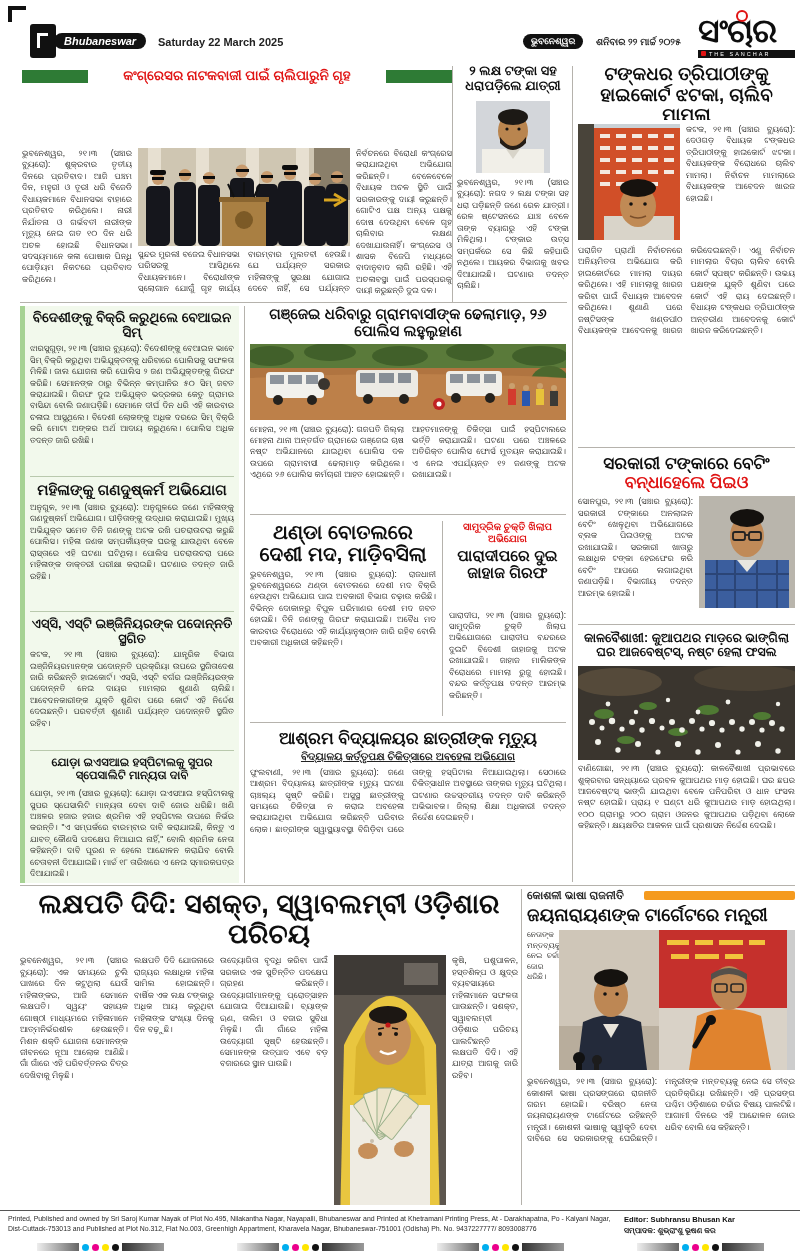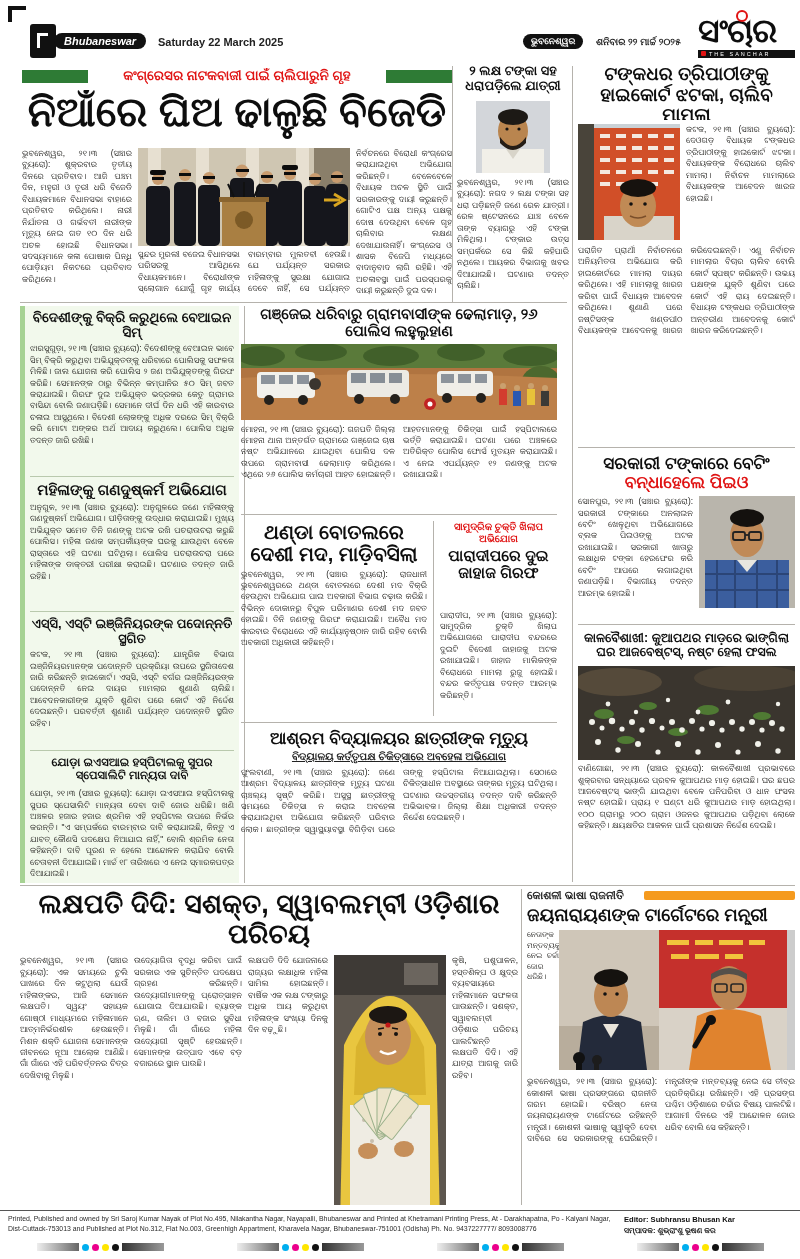--- a/index.html
+++ b/index.html
@@ -40,21 +40,20 @@
   </div>
 
   <div class="abs" style="left:698px;top:14px;width:97px;">
     <div style="font-size:33px;font-weight:800;letter-spacing:-1px;color:#0d0d0d;line-height:1.05;">ସଂଚାର</div>
     <div class="abs" style="left:38px;top:-4px;width:8px;height:8px;border:2.5px solid #e01313;border-radius:50%;background:#fff;"></div>
     <div style="margin-top:1px;background:#111;color:#fff;font-size:5.5px;letter-spacing:2px;padding:1px 3px;display:flex;align-items:center;gap:3px;">
       <span style="width:5px;height:5px;background:#e01313;display:inline-block;border-radius:1px;"></span>
       <span>THE SANCHAR</span>
     </div>
   </div>
-  <div class="abs headline" style="left:22px;top:90px;width:430px;height:54px;font-size:41px;text-align:center;">ନିଆଁରେ ଘିଅ ଢାଳୁଛି ବିଜେଡି</div>
   <div class="abs" style="left:22px;top:148px;width:430px;height:154px;display:flex;gap:6px;">
     <div class="bodytext" style="flex:0 0 110px;height:154px;">ଭୁବନେଶ୍ୱର, ୨୧।୩ (ସଞ୍ଚାର ବ୍ୟୁରୋ): ଶୁକ୍ରବାର ତୃତୀୟ ଦିନରେ ପ୍ରତିବାଦ। ଆଜି ପଞ୍ଚମ ଦିନ, ମହୁରୀ ଓ ତୂରୀ ଧରି ବିଜେଡି ବିଧାୟକମାନେ ବିଧାନସଭା ବାହାରେ ପ୍ରତିବାଦ କରିଥିଲେ। ନାରୀ ନିର୍ଯାତନା ଓ ଗର୍ଭବତୀ ନାରୀଙ୍କ ମୃତ୍ୟୁ ନେଇ ଗତ ୧୦ ଦିନ ଧରି ଅଚଳ ହୋଇଛି ବିଧାନସଭା। ସଦସ୍ୟମାନେ କଳା ପୋଷାକ ପିନ୍ଧି ପୋଡ଼ିୟମ ନିକଟରେ ପ୍ରତିବାଦ କରିଥିଲେ।</div>
     <div style="flex:0 0 212px;">
       <span class="photo" style="width:212px;height:98px;">
         <svg width="212" height="98" viewBox="0 0 212 98">
           <rect width="212" height="98" fill="#cfc6b2"></rect>
           <rect x="10" y="0" width="13" height="98" fill="#e7e0d1"></rect>
             <rect x="58" y="0" width="13" height="98" fill="#e7e0d1"></rect>
           <rect x="108" y="0" width="13" height="98" fill="#e7e0d1"></rect>
             <rect x="158" y="0" width="13" height="98" fill="#e7e0d1"></rect>
@@ -266,21 +265,21 @@
     <div class="bodytext" style="height:104px;margin-top:3px;">ଅନୁଗୁଳ, ୨୧।୩ (ସଞ୍ଚାର ବ୍ୟୁରୋ): ଅନୁଗୁଳରେ ଜଣେ ମହିଳାଙ୍କୁ ଗଣଦୁଷ୍କର୍ମ ଅଭିଯୋଗ। ପୀଡ଼ିତାଙ୍କୁ ଉଦ୍ଧାର କରାଯାଇଛି। ମୁଖ୍ୟ ଅଭିଯୁକ୍ତ ସମେତ ତିନି ଜଣଙ୍କୁ ଅଟକ ରଖି ପଚରାଉଚରା କରୁଛି ପୋଲିସ। ମହିଳା ଜଣକ ସମ୍ପର୍କୀୟଙ୍କ ଘରକୁ ଯାଉଥିବା ବେଳେ ରାସ୍ତାରେ ଏହି ଘଟଣା ଘଟିଥିଲା। ପୋଲିସ ପଚରାଉଚରା ପରେ ମହିଳାଙ୍କ ଡାକ୍ତରୀ ପରୀକ୍ଷା କରାଇଛି। ଘଟଣାର ତଦନ୍ତ ଜାରି ରହିଛି।</div>
     <div style="height:1px;background:#b9c9ad;margin:5px 0;"></div>
     <div class="headline center" style="font-size:13px;">ଏସ୍‌ସି, ଏସ୍‌ଟି ଇଞ୍ଜିନିୟରଙ୍କ ପଦୋନ୍ନତି ସ୍ଥଗିତ</div>
     <div class="bodytext" style="height:96px;margin-top:3px;">କଟକ, ୨୧।୩ (ସଞ୍ଚାର ବ୍ୟୁରୋ): ଯାନ୍ତ୍ରିକ ବିଭାଗ ଇଞ୍ଜିନିୟରମାନଙ୍କ ପଦୋନ୍ନତି ପ୍ରକ୍ରିୟା ଉପରେ ସ୍ଥଗିତାଦେଶ ଜାରି କରିଛନ୍ତି ହାଇକୋର୍ଟ। ଏସ୍‌ସି, ଏସ୍‌ଟି ବର୍ଗର ଇଞ୍ଜିନିୟରଙ୍କ ପଦୋନ୍ନତି ନେଇ ଦାୟର ମାମଲାର ଶୁଣାଣି ଚାଲିଛି। ଆବେଦନକାରୀଙ୍କ ଯୁକ୍ତି ଶୁଣିବା ପରେ କୋର୍ଟ ଏହି ନିର୍ଦ୍ଦେଶ ଦେଇଛନ୍ତି। ପରବର୍ତ୍ତୀ ଶୁଣାଣି ପର୍ଯ୍ୟନ୍ତ ପଦୋନ୍ନତି ସ୍ଥଗିତ ରହିବ।</div>
     <div style="height:1px;background:#b9c9ad;margin:5px 0;"></div>
     <div class="headline center" style="font-size:11.5px;height:30px;">ଯୋଡ଼ା ଇଏସଆଇ ହସ୍ପିଟାଲକୁ ସୁପର ସ୍ପେସାଲିଟି ମାନ୍ୟତା ଦାବି</div>
     <div class="bodytext" style="height:118px;margin-top:2px;">ଯୋଡ଼ା, ୨୧।୩ (ସଞ୍ଚାର ବ୍ୟୁରୋ): ଯୋଡ଼ା ଇଏସଆଇ ହସ୍ପିଟାଲକୁ ସୁପର ସ୍ପେସାଲିଟି ମାନ୍ୟତା ଦେବା ଦାବି ଜୋର ଧରିଛି। ଖଣି ଅଞ୍ଚଳର ହଜାର ହଜାର ଶ୍ରମିକ ଏହି ହସ୍ପିଟାଲ ଉପରେ ନିର୍ଭର କରନ୍ତି। "ଏ ସମ୍ପର୍କରେ ବାରମ୍ବାର ଦାବି କରାଯାଇଛି, କିନ୍ତୁ ଏ ଯାବତ୍ କୌଣସି ପଦକ୍ଷେପ ନିଆଯାଇ ନାହିଁ," ବୋଲି ଶ୍ରମିକ ନେତା କହିଛନ୍ତି। ଦାବି ପୂରଣ ନ ହେଲେ ଆନ୍ଦୋଳନ କରାଯିବ ବୋଲି ଚେତାବନୀ ଦିଆଯାଇଛି। ମାର୍ଚ୍ଚ ୧୮ ତାରିଖରେ ଏ ନେଇ ସ୍ମାରକପତ୍ର ଦିଆଯାଇଛି।</div>
   </div>
 
   <div class="vrule" style="left:244px;top:306px;height:577px;"></div>
-  <div class="abs" style="left:241px;top:306px;width:316px;height:577px;overflow:hidden;">
+  <div class="abs" style="left:250px;top:306px;width:316px;height:577px;overflow:hidden;">
     <div class="headline center" style="font-size:15px;">ଗଞ୍ଜେଇ ଧରିବାରୁ ଗ୍ରାମବାସୀଙ୍କ ଢେଲାମାଡ଼, ୨୬ ପୋଲିସ ଲହୁଲୁହାଣ</div>
     <span class="photo" style="width:316px;height:76px;margin-top:4px;">
       <svg width="316" height="76" viewBox="0 0 316 76">
         <rect width="316" height="76" fill="#b07440"></rect>
         <rect x="0" y="0" width="316" height="24" fill="#5a7a3a"></rect>
         <g fill="#41602a">
           <ellipse cx="20" cy="12" rx="24" ry="10"></ellipse>
             <ellipse cx="80" cy="8" rx="26" ry="9"></ellipse>
             <ellipse cx="150" cy="12" rx="28" ry="10"></ellipse>
           <ellipse cx="220" cy="8" rx="24" ry="9"></ellipse>
@@ -343,22 +342,22 @@
     <div class="center" style="font-size:10.5px;font-weight:bold;color:#222;margin-top:2px;text-decoration:underline;">ବିଦ୍ୟାଳୟ କର୍ତ୍ତୃପକ୍ଷ ଚିକିତ୍ସାରେ ଅବହେଳା ଅଭିଯୋଗ</div>
     <div class="bodytext cols2" style="height:136px;margin-top:4px;">ଫୁଲବାଣୀ, ୨୧।୩ (ସଞ୍ଚାର ବ୍ୟୁରୋ): ଜଣେ ଆଶ୍ରମ ବିଦ୍ୟାଳୟ ଛାତ୍ରୀଙ୍କ ମୃତ୍ୟୁ ଘଟଣା ଚାଞ୍ଚଲ୍ୟ ସୃଷ୍ଟି କରିଛି। ଅସୁସ୍ଥ ଛାତ୍ରୀଙ୍କୁ ସମୟରେ ଚିକିତ୍ସା ନ କରାଇ ଅବହେଳା କରାଯାଇଥିବା ଅଭିଯୋଗ କରିଛନ୍ତି ପରିବାର ଲୋକ। ଛାତ୍ରୀଙ୍କ ସ୍ୱାସ୍ଥ୍ୟାବସ୍ଥା ବିଗିଡ଼ିବା ପରେ ତାଙ୍କୁ ହସ୍ପିଟାଲ ନିଆଯାଇଥିଲା। ସେଠାରେ ଚିକିତ୍ସାଧୀନ ଅବସ୍ଥାରେ ତାଙ୍କର ମୃତ୍ୟୁ ଘଟିଥିଲା। ଘଟଣାର ଉଚ୍ଚସ୍ତରୀୟ ତଦନ୍ତ ଦାବି କରିଛନ୍ତି ଅଭିଭାବକ। ଜିଲ୍ଲା ଶିକ୍ଷା ଅଧିକାରୀ ତଦନ୍ତ ନିର୍ଦ୍ଦେଶ ଦେଇଛନ୍ତି।</div>
   </div>
 
   <div class="hrule" style="left:20px;top:885px;width:775px;"></div>
 
   <div class="abs" style="left:20px;top:889px;width:498px;height:316px;overflow:hidden;">
     <div class="headline" style="font-size:27px;text-align:center;">ଲକ୍ଷପତି ଦିଦି: ସଶକ୍ତ, ସ୍ୱାବଲମ୍ବୀ ଓଡ଼ିଶାର ପରିଚୟ</div>
     <div style="display:flex;gap:6px;margin-top:6px;">
       <div class="bodytext" style="flex:0 0 108px;height:272px;">ଭୁବନେଶ୍ୱର, ୨୧।୩ (ସଞ୍ଚାର ବ୍ୟୁରୋ): ଏକ ସମୟରେ ଚୁଲି ପାଖରେ ଦିନ କଟୁଥିଲା ଯେଉଁ ମହିଳାଙ୍କର, ଆଜି ସେମାନେ ଲକ୍ଷପତି। ସ୍ୱୟଂ ସହାୟକ ଗୋଷ୍ଠୀ ମାଧ୍ୟମରେ ମହିଳାମାନେ ଆତ୍ମନିର୍ଭରଶୀଳ ହେଉଛନ୍ତି। ମିଶନ ଶକ୍ତି ଯୋଜନା ସେମାନଙ୍କ ଜୀବନରେ ନୂଆ ଆଲୋକ ଆଣିଛି। ଗାଁ ଗାଁରେ ଏହି ପରିବର୍ତ୍ତନର ଚିତ୍ର ଦେଖିବାକୁ ମିଳୁଛି।</div>
+      <div class="bodytext" style="flex:0 0 80px;height:272px;">ଲକ୍ଷପତି ଦିଦି ଯୋଜନାରେ ରାଜ୍ୟର ଲକ୍ଷାଧିକ ମହିଳା ସାମିଲ ହୋଇଛନ୍ତି। ବାର୍ଷିକ ଏକ ଲକ୍ଷ ଟଙ୍କାରୁ ଅଧିକ ଆୟ କରୁଥିବା ମହିଳାଙ୍କ ସଂଖ୍ୟା ଦିନକୁ ଦିନ ବଢ଼ୁଛି।</div>
       <div class="bodytext" style="flex:0 0 108px;height:272px;">ଉଦ୍ୟୋଗିତା ବୃଦ୍ଧି କରିବା ପାଇଁ ସରକାର ଏକ ସୁଚିନ୍ତିତ ପଦକ୍ଷେପ ଗ୍ରହଣ କରିଛନ୍ତି। ଉଦ୍ୟୋଗୀମାନଙ୍କୁ ପ୍ରୋତ୍ସାହନ ଯୋଗାଇ ଦିଆଯାଉଛି। ବ୍ୟାଙ୍କ ଋଣ, ତାଲିମ ଓ ବଜାର ସୁବିଧା ମିଳୁଛି। ଗାଁ ଗାଁରେ ମହିଳା ଉଦ୍ୟୋଗୀ ସୃଷ୍ଟି ହେଉଛନ୍ତି। ସେମାନଙ୍କ ଉତ୍ପାଦ ଏବେ ବଡ଼ ବଜାରରେ ସ୍ଥାନ ପାଉଛି।</div>
-      <div class="bodytext" style="flex:0 0 80px;height:272px;">ଲକ୍ଷପତି ଦିଦି ଯୋଜନାରେ ରାଜ୍ୟର ଲକ୍ଷାଧିକ ମହିଳା ସାମିଲ ହୋଇଛନ୍ତି। ବାର୍ଷିକ ଏକ ଲକ୍ଷ ଟଙ୍କାରୁ ଅଧିକ ଆୟ କରୁଥିବା ମହିଳାଙ୍କ ସଂଖ୍ୟା ଦିନକୁ ଦିନ ବଢ଼ୁଛି।</div>
       <span class="photo" style="flex:0 0 112px;height:270px;">
         <svg width="112" height="270" viewBox="0 0 112 270">
           <rect width="112" height="270" fill="#5d564e"></rect>
           <rect x="0" y="0" width="112" height="40" fill="#3e3a36"></rect>
           <rect x="70" y="8" width="34" height="22" fill="#6b655e"></rect>
           <path d="M10 90 Q56 -8 102 90 L106 270 L6 270 Z" fill="#e9c63f"></path>
           <path d="M22 92 Q56 18 90 92 L92 140 L20 140 Z" fill="#d9b32e"></path>
           <ellipse cx="54" cy="82" rx="23" ry="28" fill="#c68f5a"></ellipse>
           <ellipse cx="54" cy="60" rx="19" ry="9" fill="#1c1713"></ellipse>
           <circle cx="54" cy="70" r="2.6" fill="#c01818"></circle>

